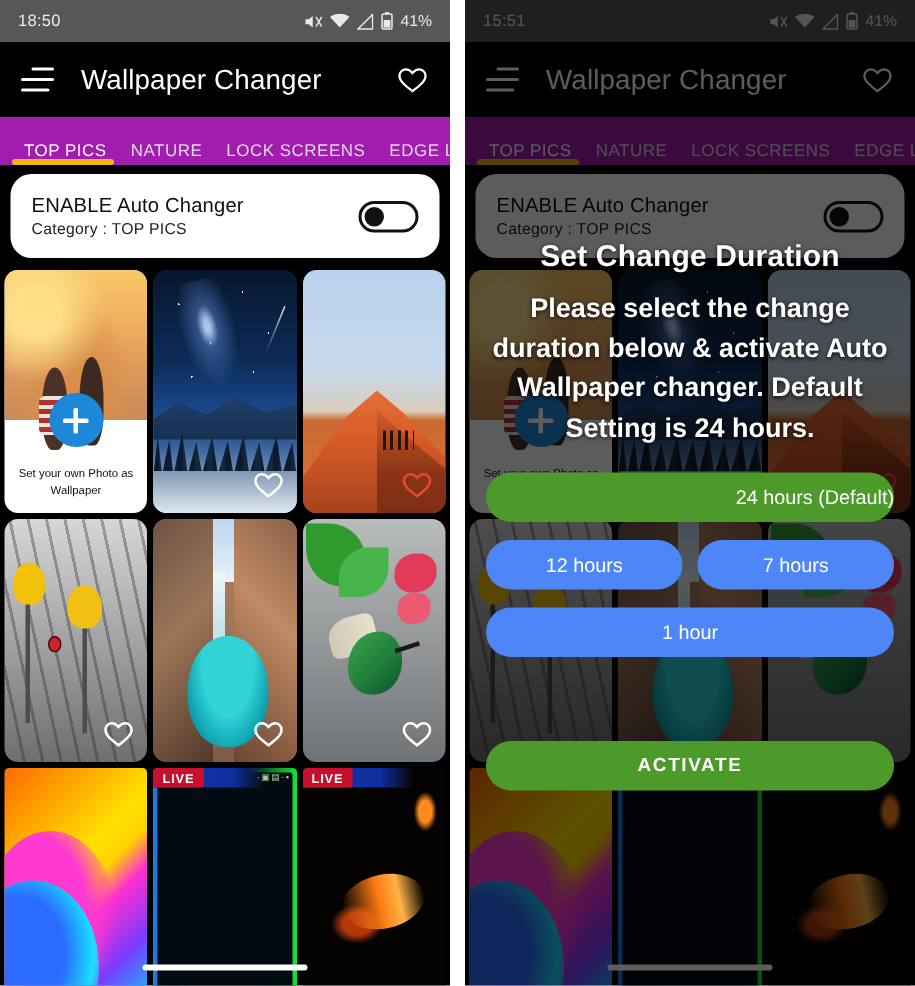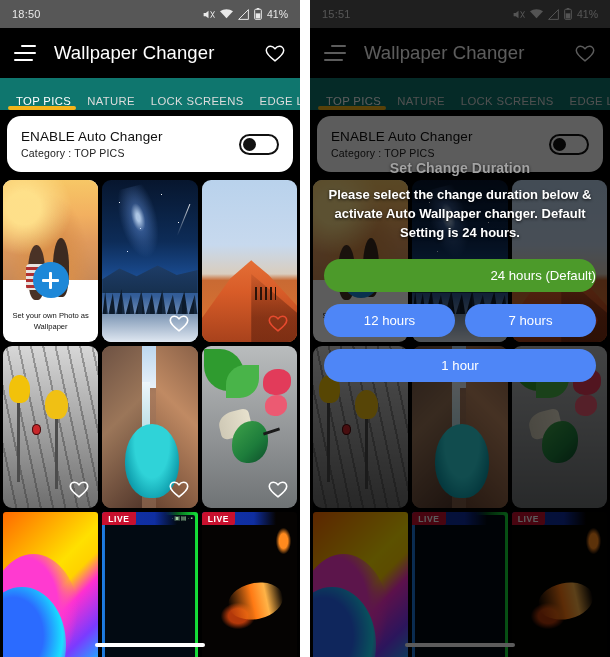--- a/index.html
+++ b/index.html
@@ -25,21 +25,21 @@
             justify-content:space-between; cursor:pointer; }
   .burger i { display:block; height:2.4px; background:#fff; border-radius:1px; }
   .burger i:nth-child(1){ width:70%; margin-left:30%; }
   .burger i:nth-child(2){ width:100%; }
   .burger i:nth-child(3){ width:86%; }
   .apptitle { color:#ffffff; font-size:18.5px; margin-left:18px; flex:1;
               letter-spacing:.1px; font-weight:400; }
   .heart-top { width:22px; height:22px; }
 
   
-  .tabs { display:flex; align-items:flex-end; height:32px; padding:0 8px; background:#0f766e;
+  .tabs { display:flex; align-items:flex-end; height:32px; padding:0 8px; background:#a21caf;
           gap:0px; position:relative; }
   .tab { color:#dcdcdc; font-size:11.3px; letter-spacing:.35px; padding:0 8px 3px 8px;
          white-space:nowrap; position:relative; cursor:pointer; }
   .tab.active { color:#ffffff; }
   .tab-underline { position:absolute; left:8px; bottom:0; width:68px; height:4px;
                    background:#f4b41a; border-radius:2px; }
 
   
   .enable-wrap { padding:6px 7px 8px 7px; background:#000; }
   .enable-card { background:#ffffff; border-radius:14px; height:56px;
@@ -203,23 +203,23 @@
   
   .homebar { position:absolute; left:0; right:0; bottom:10px; display:flex;
              justify-content:center; }
   .homebar i { display:block; width:110px; height:3.6px; background:#ffffff;
                border-radius:2px; }
 
   
   .dim { position:absolute; inset:0; background:rgba(0,0,0,.64); z-index:40; }
   .dialog { position:absolute; left:0; right:0; top:160px; z-index:50;
             padding:0 14px; text-align:center; }
-  .dlg-title { color:#a3a3a3; font-size:14px; font-weight:700; letter-spacing:.1px;
+  .dlg-title { color:#ffffff; font-size:20px; font-weight:700; letter-spacing:.1px;
                text-shadow:0 1px 3px rgba(0,0,0,.8); }
-  .dlg-desc { color:#ffffff; font-size:13px; line-height:1.48; margin-top:9px;
+  .dlg-desc { color:#ffffff; font-size:18px; line-height:1.48; margin-top:9px;
               font-weight:700; text-shadow:0 1px 3px rgba(0,0,0,.85); }
   .btn { border:none; border-radius:19px; color:#ffffff; font-size:13.2px;
          font-family:"Liberation Sans", sans-serif; cursor:pointer; }
   .btn-green { background:#4c9a2a; height:33px; width:100%; margin-top:16px;text-align:right; }
   .rowbtns { display:flex; gap:10px; margin-top:12px; }
   .btn-blue { background:#4e86f7; height:33px; flex:1; }
   .btn-activate { background:#4c9a2a; height:33px; width:100%; margin-top:56px;
                   letter-spacing:1.1px; font-weight:700; font-size:12.6px; }
 </style>
 </head>
@@ -514,20 +514,21 @@
       <button class="btn btn-green">24 hours (Default)</button>
 
       <div class="rowbtns">
         <button class="btn btn-blue">12 hours</button>
         <button class="btn btn-blue">7 hours</button>
       </div>
       <div class="rowbtns">
         <button class="btn btn-blue">1 hour</button>
       </div>
 
+      <button class="btn btn-activate">ACTIVATE</button>
     </div>
 
     <div class="homebar">
         <i></i>
       </div>
   </div>
 
 </div>
 
 </body></html>

